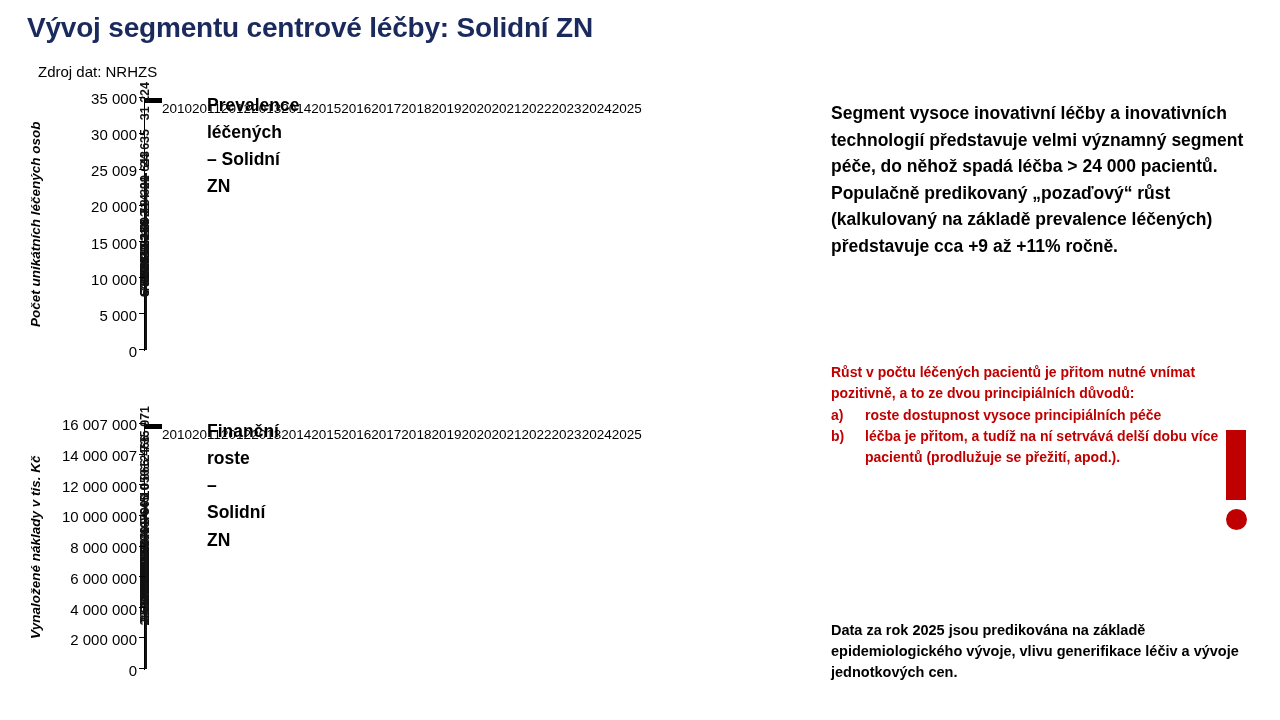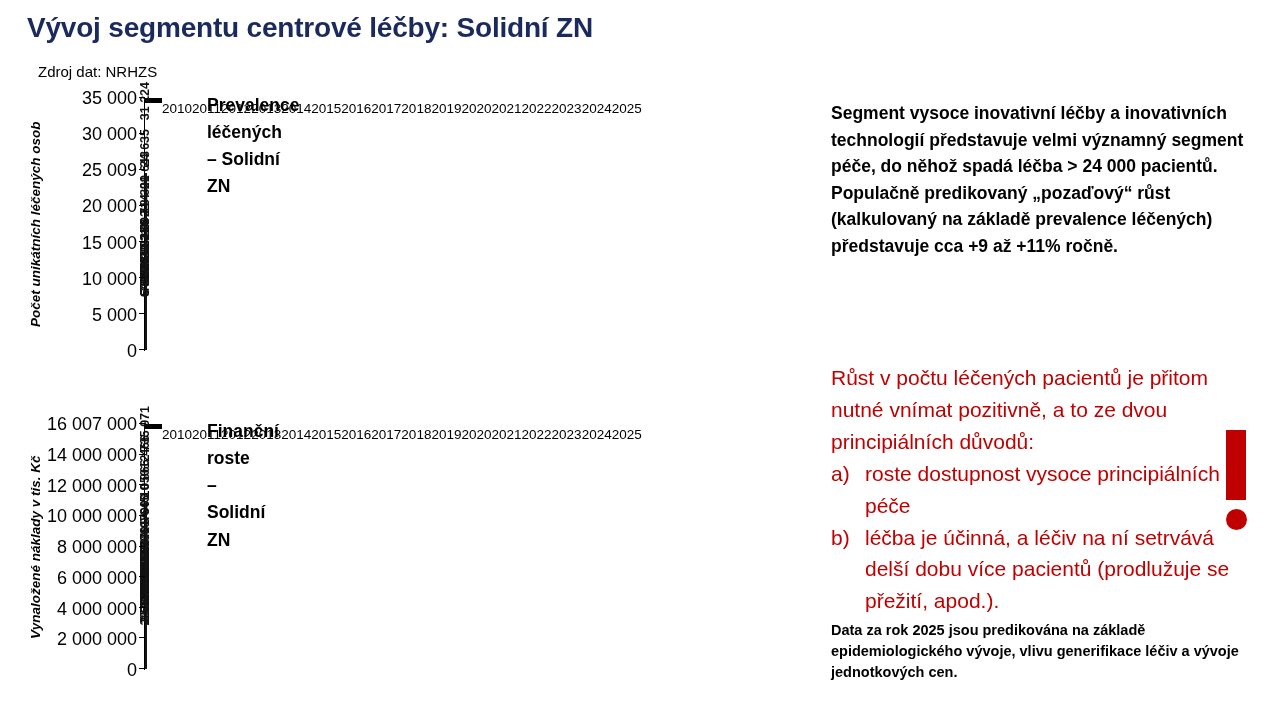--- a/index.html
+++ b/index.html
@@ -14,21 +14,21 @@
   .chart { position:absolute; left:22px; width:774px; display:flex; }
   #chart0 { top:98px;  --ph:253px; }
   #chart1 { top:424px; --ph:246px; }
 
   .ylabel { flex:0 0 26px; height:var(--ph);
             writing-mode:vertical-rl; transform:rotate(180deg);
             display:flex; align-items:center; justify-content:center;
             font-size:13.5px; font-weight:bold; font-style:italic; }
   .yaxis  { flex:0 0 96px; position:relative; height:var(--ph); }
   .ytick  { position:absolute; right:7px; transform:translateY(50%);
-            font-size:18px; white-space:nowrap; }
+            font-size:15px; white-space:nowrap; }
 
   .plotwrap { flex:1; display:flex; flex-direction:row; }
   .plot  { position:relative; height:var(--ph);
            border-left:1.5px solid #000; border-bottom:1.5px solid #000; }
   .ymark { position:absolute; left:-6px; width:6px; height:1px; background:#000; }
 
   .bars  { position:absolute; left:0; right:0; top:0; bottom:0; display:flex; }
   .slot  { flex:1; position:relative; height:100%; }
   .bar   { position:absolute; bottom:0; left:11%; width:78%; }
   .bar.outlined { border:1.6px solid #141414; }
@@ -41,21 +41,21 @@
   .xlabels { display:flex; margin-top:3px; }
   .xlabel  { flex:1; text-align:center; font-size:13.5px; }
 
   .chart-title { position:absolute; left:62px; top:-6px;
                  font-size:17.5px; font-weight:bold; line-height:1.55; }
 
   
   .para1 { position:absolute; left:831px; top:100px; width:442px;
            font-size:17.5px; font-weight:bold; line-height:1.52; }
   .redblock { position:absolute; left:831px; top:362px; width:400px;
-              font-size:21px; font-weight:normal; line-height:1.52; }
+              font-size:14px; font-weight:bold; line-height:1.52; }
   .lrow { display:flex; }
   .lmark { flex:0 0 34px; }
   .ltext { flex:1; }
   .footnote { position:absolute; left:831px; top:620px; width:412px;
               font-size:14.5px; font-weight:bold; line-height:1.45; }
 
   .exclaim { position:absolute; left:1224px; top:430px; width:24px; }
   .exclaim .ebar { width:20px; height:70px; margin:0 auto; }
   .exclaim .edot { width:21px; height:21px; border-radius:50%; margin:9px auto 0; }
 </style>
@@ -200,21 +200,21 @@
 <div class="chart" id="chart1">
   <div class="ylabel">Vynaložené náklady v tis. Kč</div>
   <div class="yaxis">
       <div class="ytick" style="bottom: 0%;">0</div>
       <div class="ytick" style="bottom: 12.5%;">2 000 000</div>
       <div class="ytick" style="bottom: 25%;">4 000 000</div>
       <div class="ytick" style="bottom: 37.5%;">6 000 000</div>
       <div class="ytick" style="bottom: 50%;">8 000 000</div>
       <div class="ytick" style="bottom: 62.5%; margin-left: 16px;">10 000 000</div>
       <div class="ytick" style="bottom: 75%;">12 000 000</div>
-      <div class="ytick" style="bottom: 87.5%;">14 000 000</div>
+      <div class="ytick" style="bottom: 87.5%;">14 000 007</div>
       <div class="ytick" style="bottom: 100%;">16 007 000</div>
     </div>
   <div class="plotwrap">
     <div class="plot">
       <div class="bars">
           <div class="slot">
             <div class="bar" style="height: 15.7656%; background: rgb(52, 120, 154);"></div>
             <div class="vlabel" style="bottom: calc(15.7656% + 5px);">2 522 502</div>
           </div>
           <div class="slot">
@@ -334,21 +334,21 @@
 <div class="para1">Segment vysoce inovativní léčby a inovativních technologií představuje velmi významný segment péče, do něhož spadá léčba &gt; 24 000 pacientů. Populačně predikovaný „pozaďový“ růst (kalkulovaný na základě prevalence léčených) představuje cca +9 až +11% ročně.</div>
 
 <div class="redblock" id="redblock" style="color: rgb(192, 0, 0);">
   <div>Růst v počtu léčených pacientů je přitom nutné vnímat pozitivně, a to ze dvou principiálních důvodů:</div>
   <div class="lrow">
     <div class="lmark">a)</div>
     <div class="ltext">roste dostupnost vysoce principiálních péče</div>
   </div>
   <div class="lrow">
     <div class="lmark">b)</div>
-    <div class="ltext">léčba je účinná, a léčiv na ní setrvává delší dobu více pacientů (prodlužuje se přežití, apod.).</div>
+    <div class="ltext">léčba je přitom, a tudíž na ní setrvává delší dobu více pacientů (prodlužuje se přežití, apod.).</div>
   </div>
 </div>
 
 <div class="exclaim" id="exclaim">
   <div class="ebar" style="background: rgb(192, 0, 0);"></div>
   <div class="edot" style="background: rgb(192, 0, 0);"></div>
 </div>
 
 <div class="footnote">Data za rok 2025 jsou predikována na základě epidemiologického vývoje, vlivu generifikace léčiv a vývoje jednotkových cen.</div>
 

